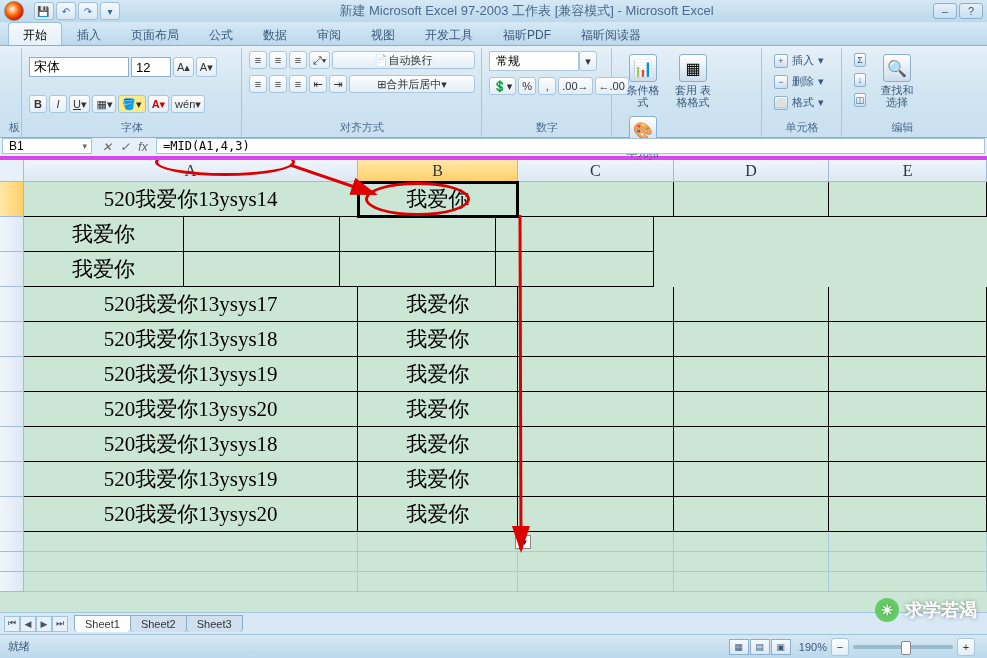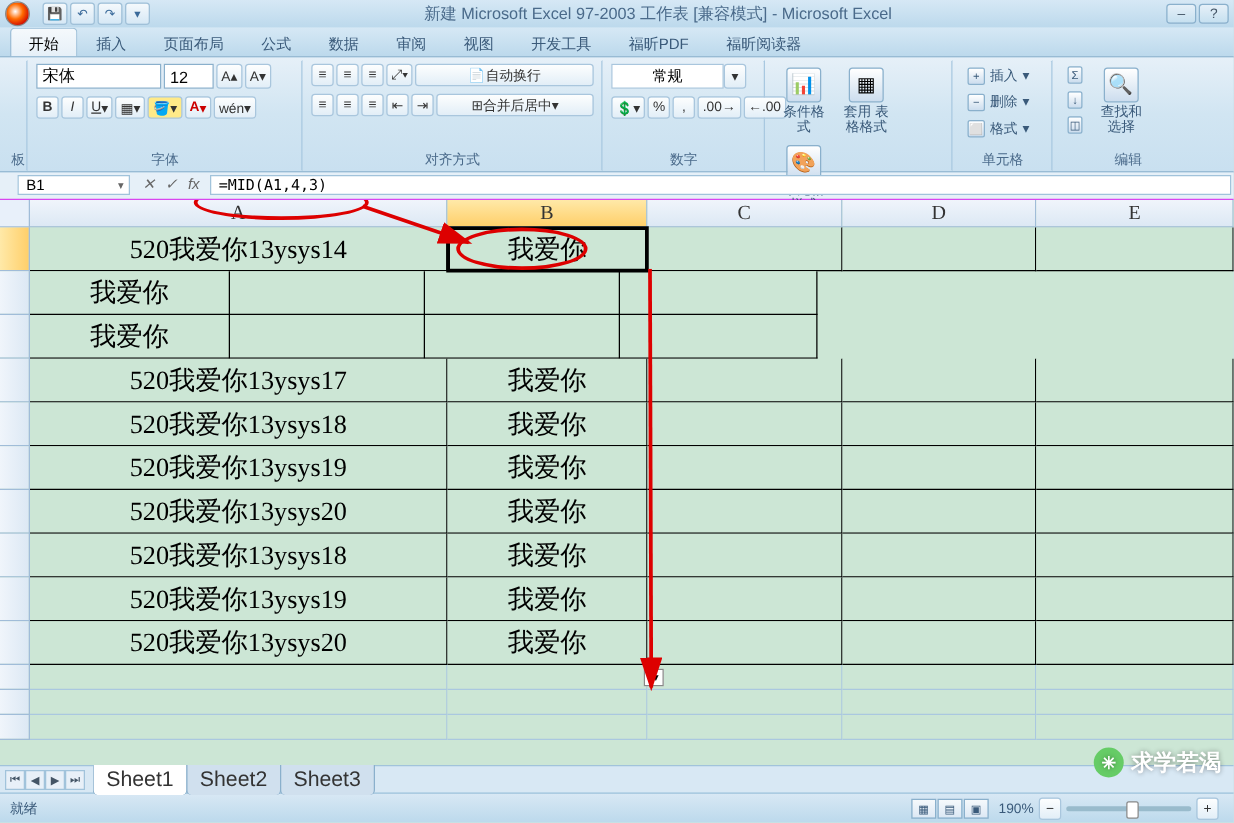--- a/index.html
+++ b/index.html
@@ -80,40 +80,39 @@
   border-radius: 3px;
   padding: 1px 3px;
   font-size: 11px;
   color: #333;
   display: inline-flex; align-items: center; justify-content: center;
   min-width: 18px; min-height: 18px;
 }
 .font-name { width: 100px; height: 20px; background: #fff; border: 1px solid #8ab0cc; padding: 0 4px; font-size: 13px; }
 .font-size { width: 40px; height: 20px; background: #fff; border: 1px solid #8ab0cc; padding: 0 4px; font-size: 13px; text-align: left; }
 .fmt-row { display: flex; gap: 2px; margin-top: 4px; }
-.number-fmt { width: 90px; height: 20px; background: #fff; border: 1px solid #a9c6dd; padding: 0 16px; font-size: 12px; text-align: center; }
+.number-fmt { width: 90px; height: 20px; background: #fff; border: 1px solid #a9c6dd; padding: 0 6px; font-size: 12px; }
 .big-btn {
   width: 48px;
   display: flex; flex-direction: column; align-items: center; gap: 2px;
   padding: 2px;
   border: 1px solid transparent; border-radius: 3px;
 }
 .big-btn .icon { width: 28px; height: 28px; background: linear-gradient(#fff,#cde); border: 1px solid #8ab0cc; border-radius: 3px; display: flex; align-items: center; justify-content: center; font-size: 16px; }
 .big-btn .lbl { font-size: 11px; color: #3a5a7a; text-align: center; line-height: 12px; }
 .mini-list { display: flex; flex-direction: column; gap: 2px; }
 .mini-item { display: flex; align-items: center; gap: 4px; padding: 1px 4px; border: 1px solid transparent; border-radius: 3px; font-size: 11px; color: #3a5a7a; }
 .mini-item .mi { width: 14px; height: 14px; background: linear-gradient(#fff,#cde); border: 1px solid #8ab0cc; border-radius: 2px; display:flex;align-items:center;justify-content:center;font-size:9px; }
 
 .formula-bar {
   height: 22px;
   background: #e6f0f8;
-  border-bottom: 1px solid #d946ef;
+  border-bottom: 4px solid #d946ef;
   display: flex;
-  align-items: flex-start;
-  padding-left: 12px;
+  align-items: flex-end;
 }
 .name-box {
   width: 90px;
   background: #fff;
   border: 1px solid #a1c3db;
   margin: 2px;
   padding: 0 6px;
   font-size: 12px;
   display: flex; align-items: center;
   position: relative;
@@ -155,21 +154,21 @@
   background: #cce6d5;
   position: relative;
   z-index: 2;
 }
 .row.empty .cell { border-right: 1px solid #aac8e0; border-bottom: 1px solid #aac8e0; background:#cce6d5;}
 .row.empty { height: 20px; }
 
 .sheet-tabs { height: 22px; background: #d8e8f4; display: flex; align-items: center; padding: 0 4px; border-top: 1px solid #a1c3db;}
 .st-nav { display: flex; gap: 0; margin-right: 6px; }
 .st-navbtn { width: 16px; height: 16px; border: 1px solid #a1c3db; background:#e8f0f8; display:flex;align-items:center;justify-content:center; font-size:9px; color:#456; }
-.st-tab { padding: 2px 10px; border: 1px solid #8ab0cc; border-bottom: none; background: #d0e0ee; font-size: 17px; color: #333; border-radius: 0 0 4px 4px; margin-right: -1px;}
+.st-tab { padding: 2px 10px; border: 1px solid #8ab0cc; border-bottom: none; background: #d0e0ee; font-size: 11px; color: #333; border-radius: 0 0 4px 4px; margin-right: -1px;}
 .st-tab.active { background: #fff; }
 
 .statusbar { height: 24px; background: linear-gradient(#d8e8f4,#bcd9ec); border-top: 1px solid #a1c3db; display: flex; align-items: center; padding: 0 8px; font-size: 11px; color: #3a5a7a;}
 .statusbar .spacer { flex: 1; }
 .zoom-slider { width: 100px; height: 4px; background: #9bc; border-radius: 2px; position: relative; }
 .zoom-slider::after{content:"";position:absolute;left:48%;top:-4px;width:8px;height:12px;background:#fff;border:1px solid #888;border-radius:2px;}
 .view-btns { display: flex; gap: 1px; margin-right: 8px; }
 .view-btn { width: 20px; height: 16px; border: 1px solid #8ab0cc; background: linear-gradient(#f5f9fc,#dce8f4); display:flex;align-items:center;justify-content:center; font-size:9px;}
 
 .circle-ann {
@@ -228,21 +227,21 @@
     <div class="tab">福昕PDF</div>
     <div class="tab">福昕阅读器</div>
   </div>
 
 <div class="ribbon">
   <div class="group" style="width:20px">
     <div class="group-body"></div>
     <div class="group-label">板</div>
   </div>
   <div class="group" style="width:220px">
-    <div class="group-body" style="flex-direction:column;align-items:flex-start;">
+    <div class="group-body" style="flex-direction:row;align-items:center;">
       <div style="display:flex;gap:2px;">
         <input class="font-name" value="宋体" style="">
         <input class="font-size" value="12" style="">
         <span class="rbtn">A▴</span>
         <span class="rbtn">A▾</span>
       </div>
       <div class="fmt-row">
         <span class="rbtn">
             <b>B</b>
           </span>

